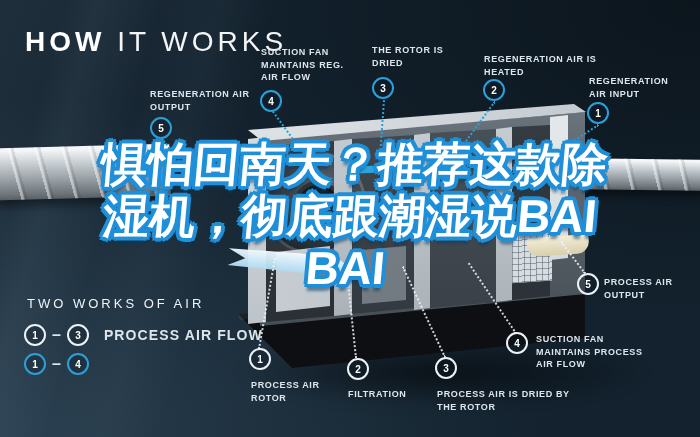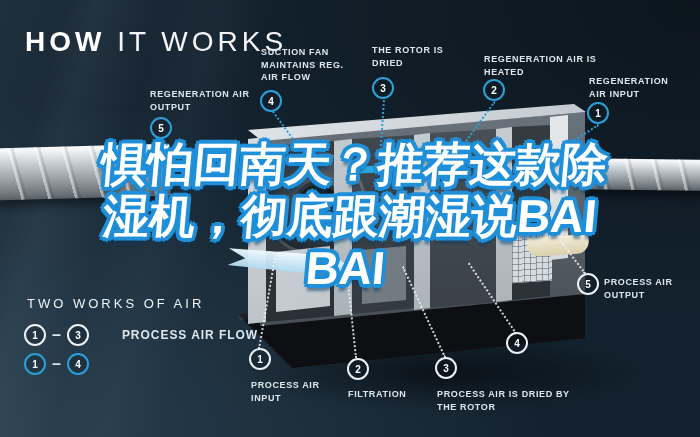--- a/index.html
+++ b/index.html
@@ -74,21 +74,21 @@
   .num.white{border-color:#edf2f5;}
   .leader{position:absolute;width:0;transform-origin:0 0;}
   .leader.teal{border-left:2px dotted #2ba0d8;}
   .leader.white{border-left:2px dotted rgba(240,246,250,.85);}
 
   
   .legend-heading{position:absolute;left:27px;top:296px;font-size:13px;letter-spacing:3px;color:#eef3f6;font-weight:400;}
   .legend-row{position:absolute;display:flex;align-items:center;}
   .legend-row .num{position:static;flex:none;}
   .legend-dash{margin:0 6px;color:#dfe8ee;font-weight:700;}
-  .legend-label{margin-left:33px;color:#dde6ec;font-weight:700;font-size:12px;letter-spacing:.08em;}
+  .legend-label{margin-left:15px;color:#dde6ec;font-weight:700;font-size:14px;letter-spacing:.08em;}
 
   
   .headline{position:absolute;left:0;top:138px;width:700px;text-align:center;z-index:9;
     font-weight:700;font-size:46px;line-height:52px;color:#ffffff;transform:skewX(-5deg);
     text-shadow:
       -4px 0 0 #1e8fd8, 4px 0 0 #1e8fd8, 0 -4px 0 #1e8fd8, 0 4px 0 #1e8fd8,
       -3px -3px 0 #1e8fd8, 3px -3px 0 #1e8fd8, -3px 3px 0 #1e8fd8, 3px 3px 0 #1e8fd8,
       0 7px 3px rgba(8,58,98,.55);}
 </style>
 </head>
@@ -152,23 +152,24 @@
   <div class="num white" style="left:347px;top:358px">2</div>
   <div class="num white" style="left:435px;top:357px">3</div>
   <div class="num white" style="left:506px;top:332px">4</div>
   <div class="num white" style="left:577px;top:273px">5</div>
 
   <div class="lbl" style="left:150px;top:88px;width:100px">REGENERATION AIR OUTPUT</div>
   <div class="lbl" style="left:261px;top:46px;width:90px">SUCTION FAN MAINTAINS REG. AIR FLOW</div>
   <div class="lbl" style="left:372px;top:44px;width:80px">THE ROTOR IS DRIED</div>
   <div class="lbl" style="left:589px;top:75px;width:95px">REGENERATION AIR INPUT</div>
   <div class="lbl" style="left:484px;top:53px;width:118px">REGENERATION AIR IS HEATED</div>
-  <div class="lbl" style="left:251px;top:379px;width:80px">PROCESS AIR INPUT</div>
+  <div class="lbl" style="left:251px;top:379px;width:80px">PROCESS AIR ROTOR</div>
   <div class="lbl" style="left:348px;top:388px;width:100px">FILTRATION</div>
   <div class="lbl" style="left:437px;top:388px;width:135px">PROCESS AIR IS DRIED BY THE ROTOR</div>
+  <div class="lbl" style="left:536px;top:333px;width:118px">SUCTION FAN MAINTAINS PROCESS AIR FLOW</div>
   <div class="lbl" style="left:604px;top:276px;width:85px">PROCESS AIR OUTPUT</div>
 
   <div class="legend-heading">TWO WORKS OF AIR</div>
   <div class="legend-row" style="left:24px;top:324px">
     <div class="num white">1</div>
     <span class="legend-dash">–</span>
     <div class="num white">3</div>
     <span class="legend-label">PROCESS AIR FLOW</span>
   </div>
   <div class="legend-row" style="left:24px;top:353px">

